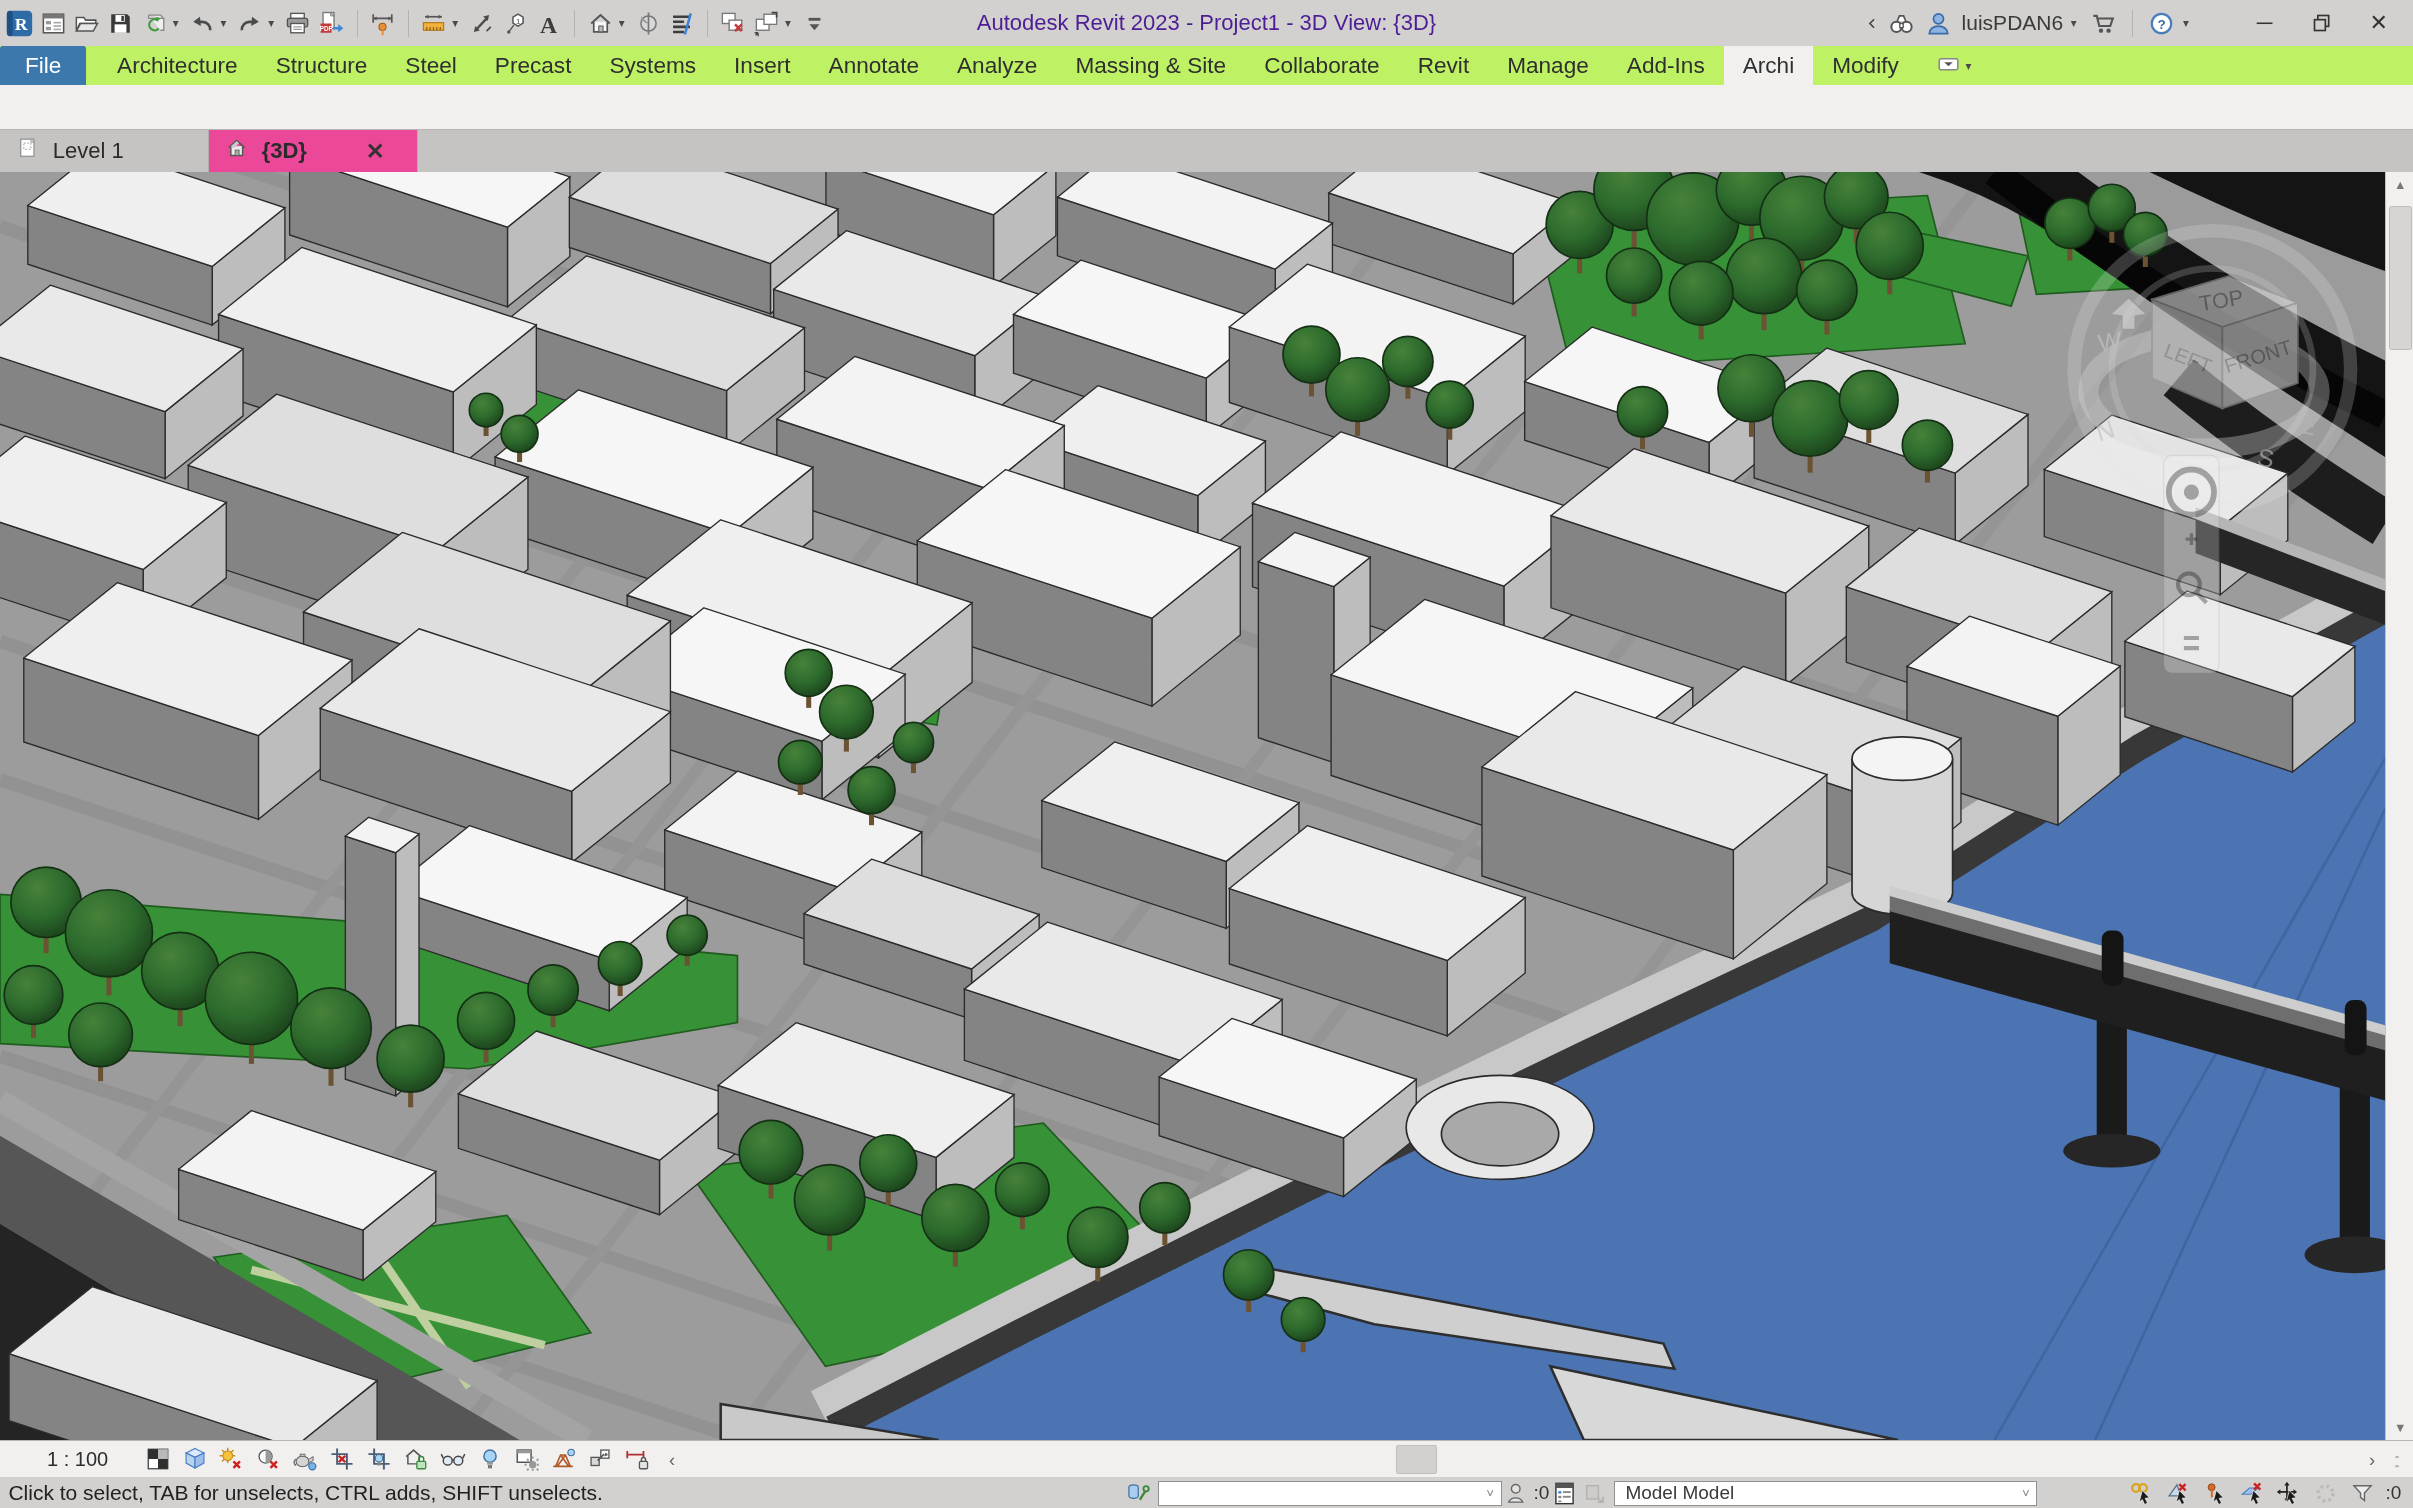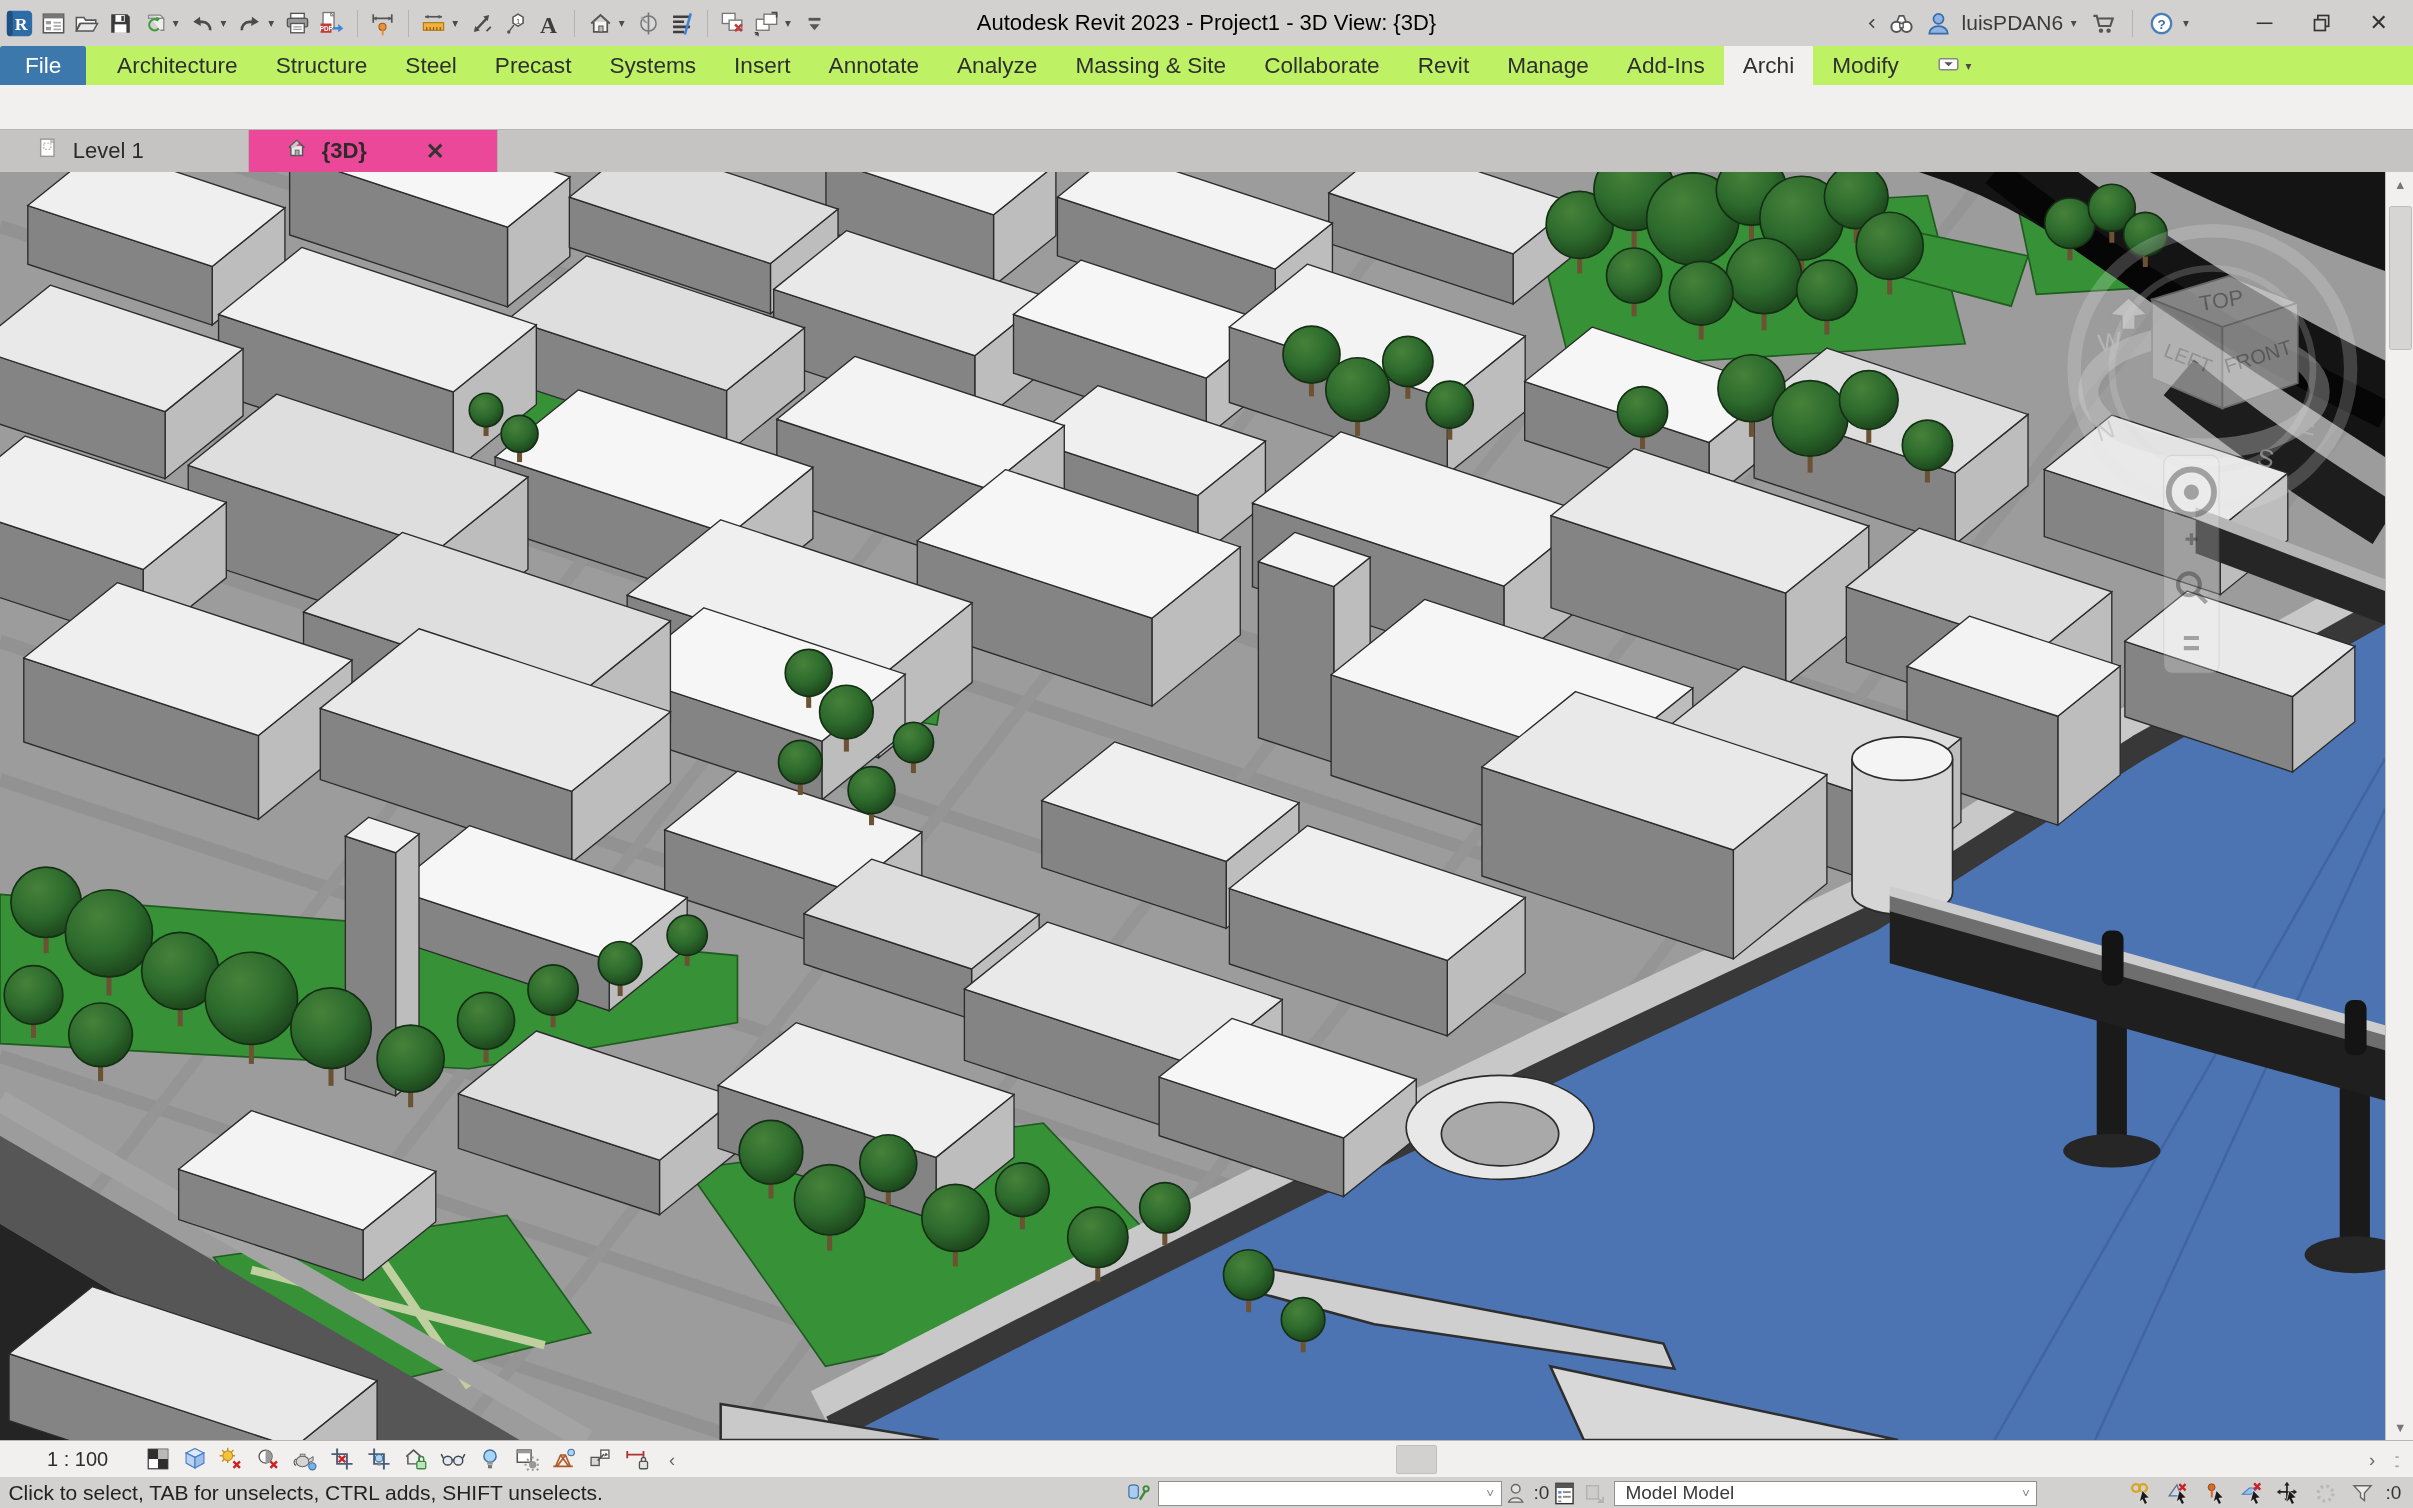--- a/index.html
+++ b/index.html
@@ -7,34 +7,34 @@
     -webkit-font-smoothing:antialiased;}
   .abs{position:absolute}
   
   #titlebar{left:0;top:0;width:2413px;height:46px;background:#d3d1cf;display:flex;align-items:center}
   #qat{display:flex;align-items:center;padding-left:3.4px;gap:1.7px}
   .icn{width:32px;height:35px;display:flex;align-items:center;justify-content:center;border-radius:2.5px;flex:0 0 auto}
   .icn svg{width:27px;height:27px}
   .caret{font-size:11.7px;color:#4a4a4a;margin-left:0.8px;width:11.7px}
   .qsep{width:0.8px;height:27px;background:#b5b3b1;margin:0 7.5px}
   #win-title{position:absolute;left:0;top:0;width:100%;height:46px;display:flex;align-items:center;justify-content:center;
-    font-size:22px;color:#000000;pointer-events:none}
+    font-size:22px;color:#4c1d95;pointer-events:none}
   #title-right{position:absolute;right:0;top:0;height:46px;display:flex;align-items:center;gap:5px;padding-right:8.4px}
   #username{font-size:21px;color:#3a3a3a;margin:0 1.7px}
   .winbtn{width:52px;height:46px;display:flex;align-items:center;justify-content:center;font-size:22px;color:#333}
   
   #ribbon-tabs{left:0;top:46px;width:2413px;height:39px;background:#bef264;display:flex;align-items:flex-end}
   .rtab{height:39px;display:flex;align-items:center;padding:0 19px;font-size:22.6px;color:#2f2f2f;white-space:nowrap}
   .rtab.file{background:#3d78ad;color:#fff;margin-right:11.7px;padding:0 25px;border-radius:2.5px 2.5px 0 0}
   .rtab.active{background:#f1f0ef}
   #ribbon-toggle{display:flex;align-items:center;margin-left:15px;height:39px}
   #ribbon-strip{left:0;top:85px;width:2413px;height:45px;background:#f1f0ef;border-bottom:0.8px solid #b8b6b4;box-sizing:border-box}
   
   #viewtabs{left:0;top:130px;width:2413px;height:42px;background:#c6c4c2;display:flex;align-items:stretch}
-  .vtab{display:flex;align-items:center;gap:11.7px;padding:0 36px;font-size:22px;color:#2b2b2b;border-right:0.8px solid #b2b0ae;min-width:176px}
+  .vtab{display:flex;align-items:center;gap:11.7px;padding:0 16px;font-size:22px;color:#2b2b2b;border-right:0.8px solid #b2b0ae;min-width:176px}
   .vtab .vicon svg{width:25px;height:25px}
   .vtab.active{background:#ec4899}
   .vtab .closex{margin-left:47px;font-size:22.6px;color:#333;font-weight:bold}
   
   #viewport{left:0;top:172px;width:2385px;height:1268px;background:#9c9c9c;overflow:hidden}
   #vscroll{left:2385px;top:172px;width:28.5px;height:1268px;background:#f1f0ef;border-left:0.8px solid #c3c1bf;box-sizing:border-box}
   .sarrow{position:absolute;left:0;width:28.5px;height:25px;display:flex;align-items:center;justify-content:center;color:#777;font-size:12.6px}
   #vthumb{position:absolute;left:3.4px;top:34px;width:21px;height:142px;background:#d6d5d3;border:0.8px solid #bdbbb9;border-radius:2.5px}
   
   #bottomstrip{left:0;top:1440px;width:2413px;height:37px;background:#f1f0ef;border-top:0.8px solid #b8b6b4;box-sizing:border-box;display:flex;align-items:center}

